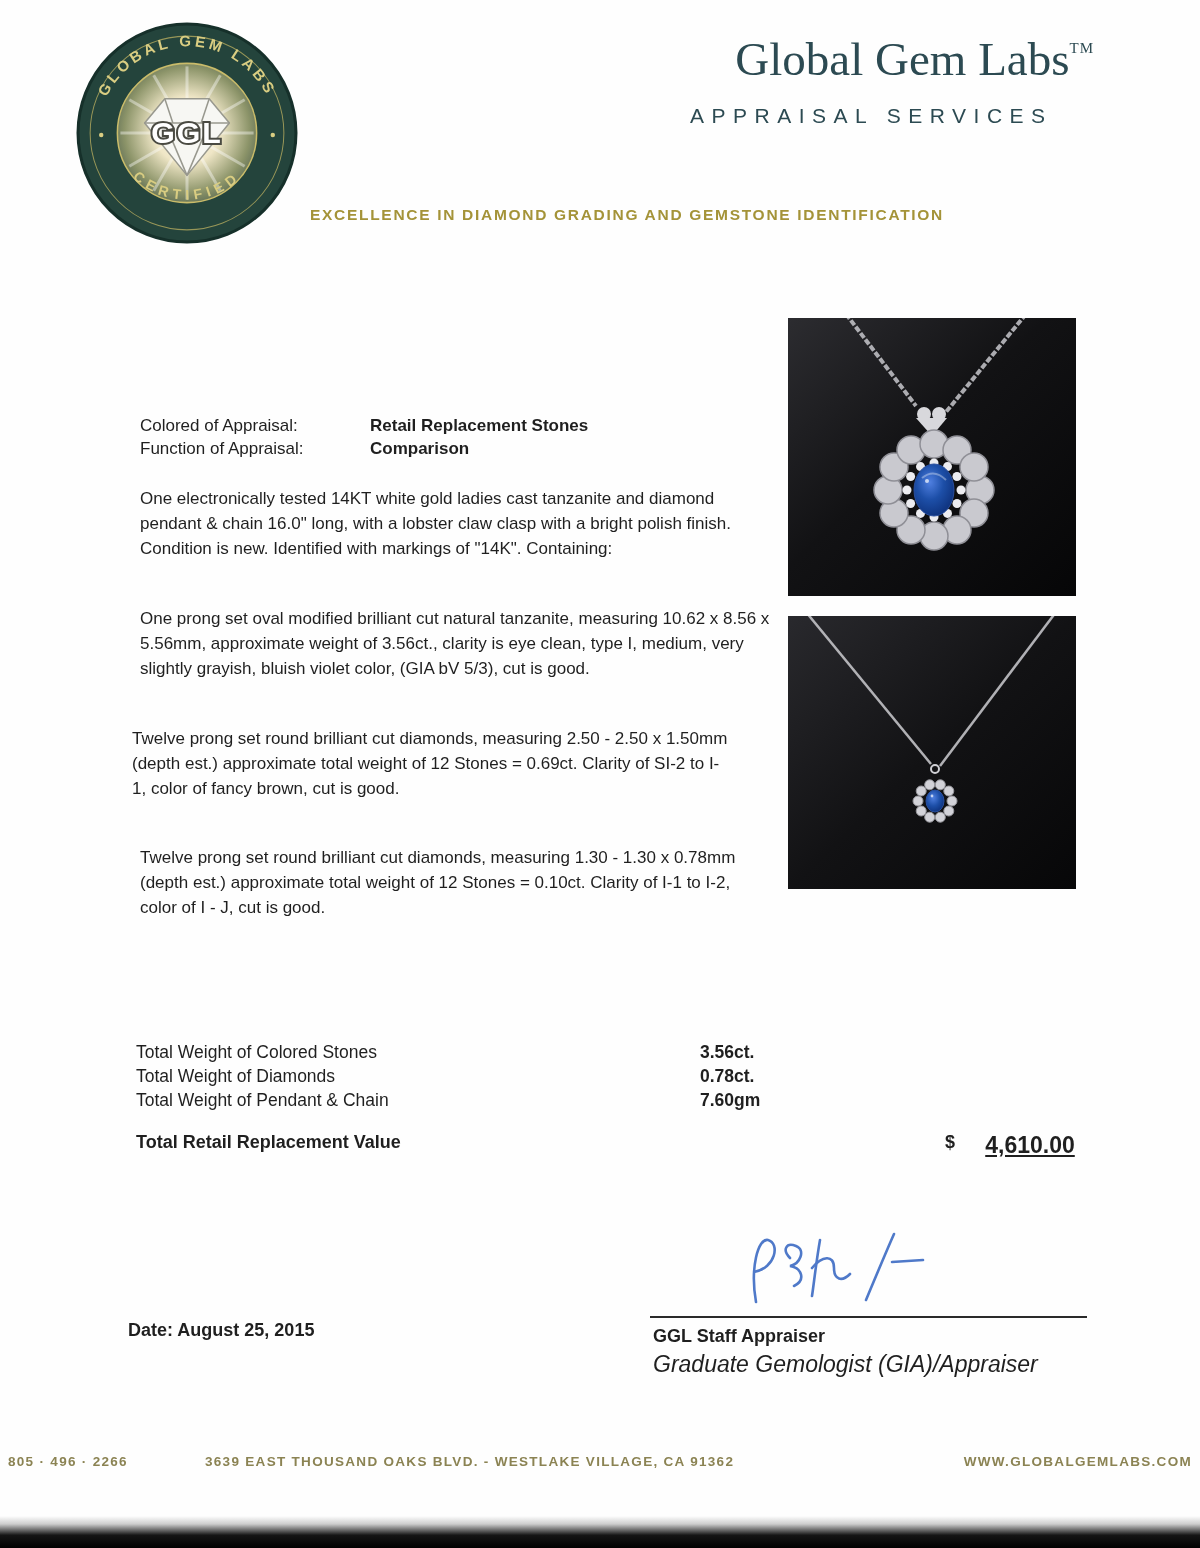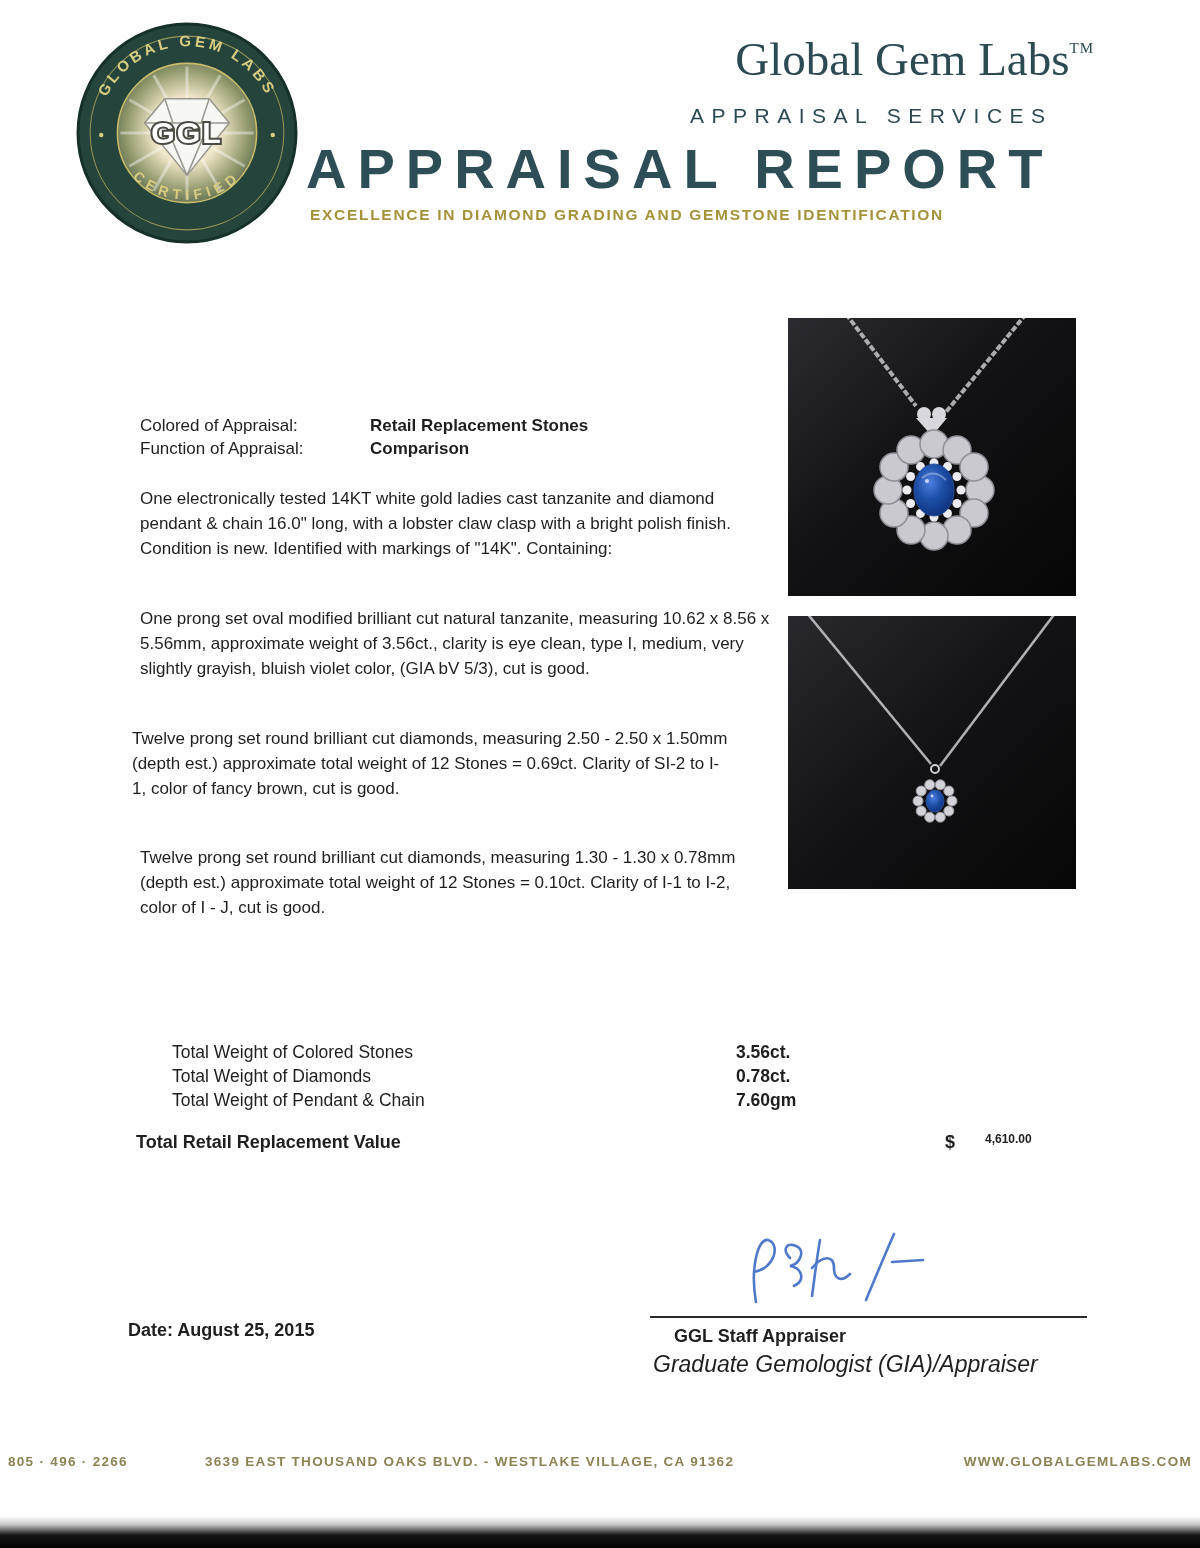--- a/index.html
+++ b/index.html
@@ -26,35 +26,35 @@
   .tagline{
     position:absolute;left:310px;top:206px;font-size:15.5px;font-weight:700;
     letter-spacing:1.7px;color:#a49338;white-space:nowrap;
   }
   
   .kv-row{position:absolute;left:140px;font-size:17px;line-height:23px;}
   .kv-row .kv-label{display:inline-block;width:230px;}
   .kv-row .kv-value{font-weight:700;}
   .para{position:absolute;font-size:17px;line-height:25px;}
   
-  .tot-row{position:absolute;left:136px;font-size:17.5px;line-height:24px;margin-left:36px;}
+  .tot-row{position:absolute;left:136px;font-size:17.5px;line-height:24px;}
   .tot-row .tot-label{display:inline-block;width:564px;}
   .tot-row .tot-value{font-weight:700;}
   .grand-label{position:absolute;left:136px;top:1132px;font-size:18px;font-weight:700;}
   .grand-currency{position:absolute;left:945px;top:1132px;font-size:18px;font-weight:700;}
-  .grand-value{position:absolute;left:985px;top:1132px;width:90px;text-align:left;font-size:12px;font-weight:700;}
+  .grand-value{position:absolute;left:985px;top:1132px;width:90px;text-align:center;font-size:23px;font-weight:700;text-decoration:underline;}
   
   .photo{position:absolute;left:788px;width:288px;background:#0a0a0b;}
   .photo svg{display:block;}
   .photo-top{top:318px;height:278px;}
   .photo-bottom{top:616px;height:273px;}
   
   .sig-scribble{position:absolute;left:742px;top:1228px;}
   .sig-line{position:absolute;left:650px;top:1316px;width:437px;border-top:2px solid #2a2a2a;}
-  .sig-name{position:absolute;left:653px;top:1326px;font-size:18px;font-weight:700;margin-left:21px;}
+  .sig-name{position:absolute;left:653px;top:1326px;font-size:18px;font-weight:700;}
   .sig-title{position:absolute;left:653px;top:1351px;font-size:23px;font-style:italic;}
   .date-line{position:absolute;left:128px;top:1320px;font-size:18px;font-weight:700;}
   
   .footer-text{position:absolute;top:1454px;font-size:13.5px;font-weight:700;
     letter-spacing:1.3px;color:#8b8353;white-space:nowrap;}
   .footer-phone{left:8px;}
   .footer-address{left:205px;}
   .footer-site{left:862px;width:330px;text-align:right;}
   
   .scan-edge{
@@ -111,21 +111,20 @@
       <text font-family="Liberation Sans, sans-serif" font-size="14" font-weight="bold" letter-spacing="5" fill="#d9cd82">
         <textPath href="#arcB" startOffset="50%" text-anchor="middle">CERTIFIED</textPath>
       </text>
       <circle cx="25" cy="112" r="2.2" fill="#d9cd82"></circle>
       <circle cx="195" cy="112" r="2.2" fill="#d9cd82"></circle>
     </svg>
   </div>
 
   <div class="brand"><span>Global Gem Labs</span><span class="tm">TM</span></div>
   <div class="services">APPRAISAL SERVICES</div>
-  <div class="report-title">APPRAISAL REPORT</div>
   <div class="tagline">EXCELLENCE IN DIAMOND GRADING AND GEMSTONE IDENTIFICATION</div>
 
   <div class="kv-row" style="top:414px;">
     <span class="kv-label">Colored of Appraisal:</span><span class="kv-value">Retail Replacement Stones</span>
   </div>
   <div class="kv-row" style="top:437px;">
     <span class="kv-label">Function of Appraisal:</span><span class="kv-value">Comparison</span>
   </div>
 
   <div class="para" style="left:140px;top:486px;width:600px;">One electronically tested 14KT white gold ladies cast tanzanite and diamond pendant &amp; chain 16.0" long,  with a lobster claw clasp with a bright polish finish. Condition is new.  Identified with markings of "14K".  Containing:</div>

